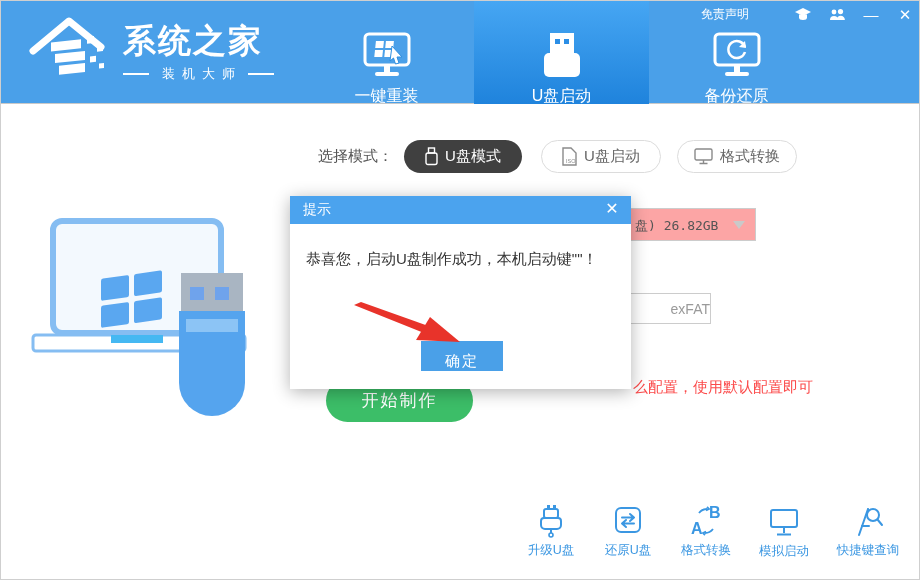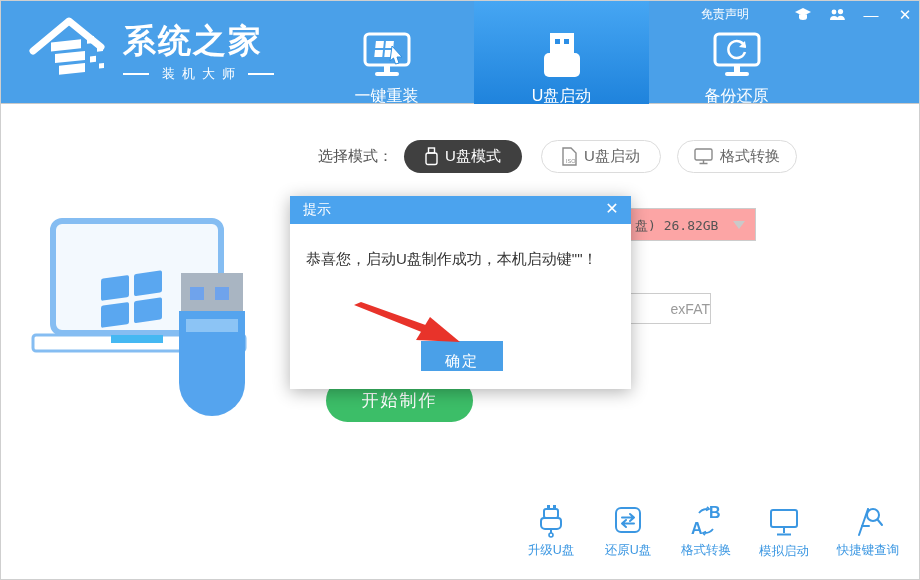--- a/index.html
+++ b/index.html
@@ -224,20 +224,21 @@
     <span class="drive-caret"></span>
   </div>
 
   <div class="fmt-box">
     <span>exFAT</span>
   </div>
 
   <div class="start-btn">
     <span>开始制作</span>
   </div>
+  <div class="hint">么配置，使用默认配置即可</div>
 
   <div class="dialog">
     <div class="dialog-titlebar">
       <span class="dialog-title">提示</span>
       <span class="dialog-close">✕</span>
     </div>
     <div class="dialog-msg">恭喜您，启动U盘制作成功，本机启动键""！</div>
     <div class="dialog-ok">
       <span>确定</span>
     </div>

